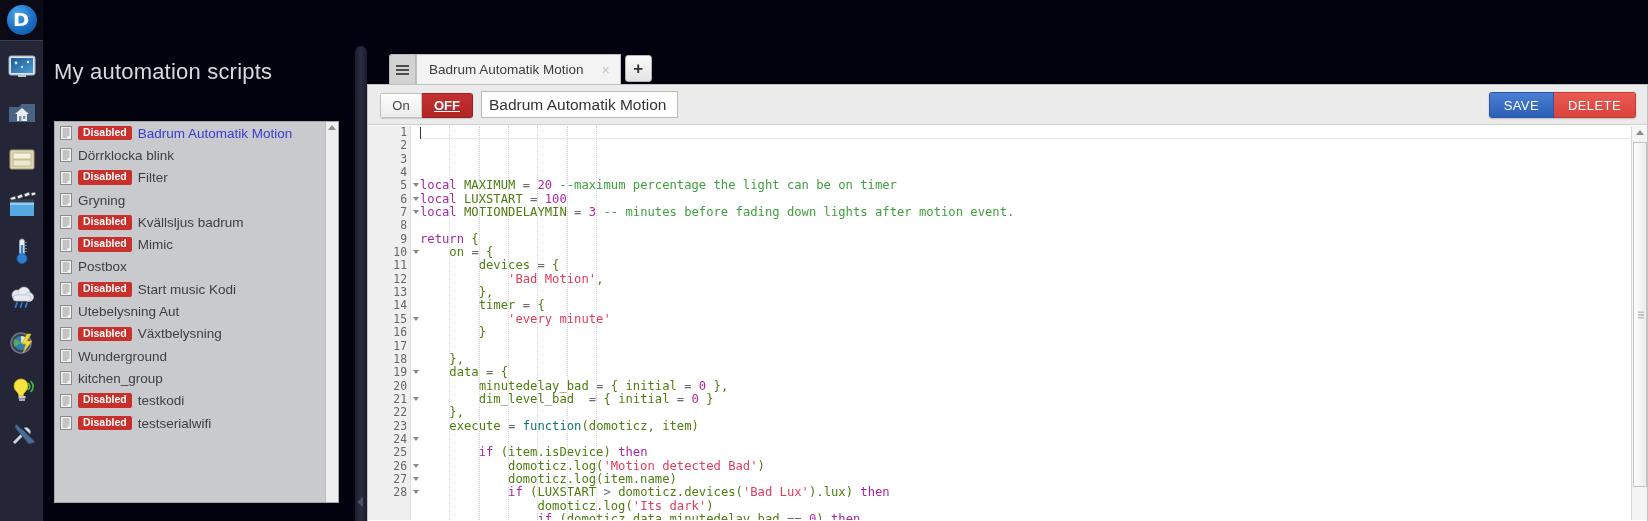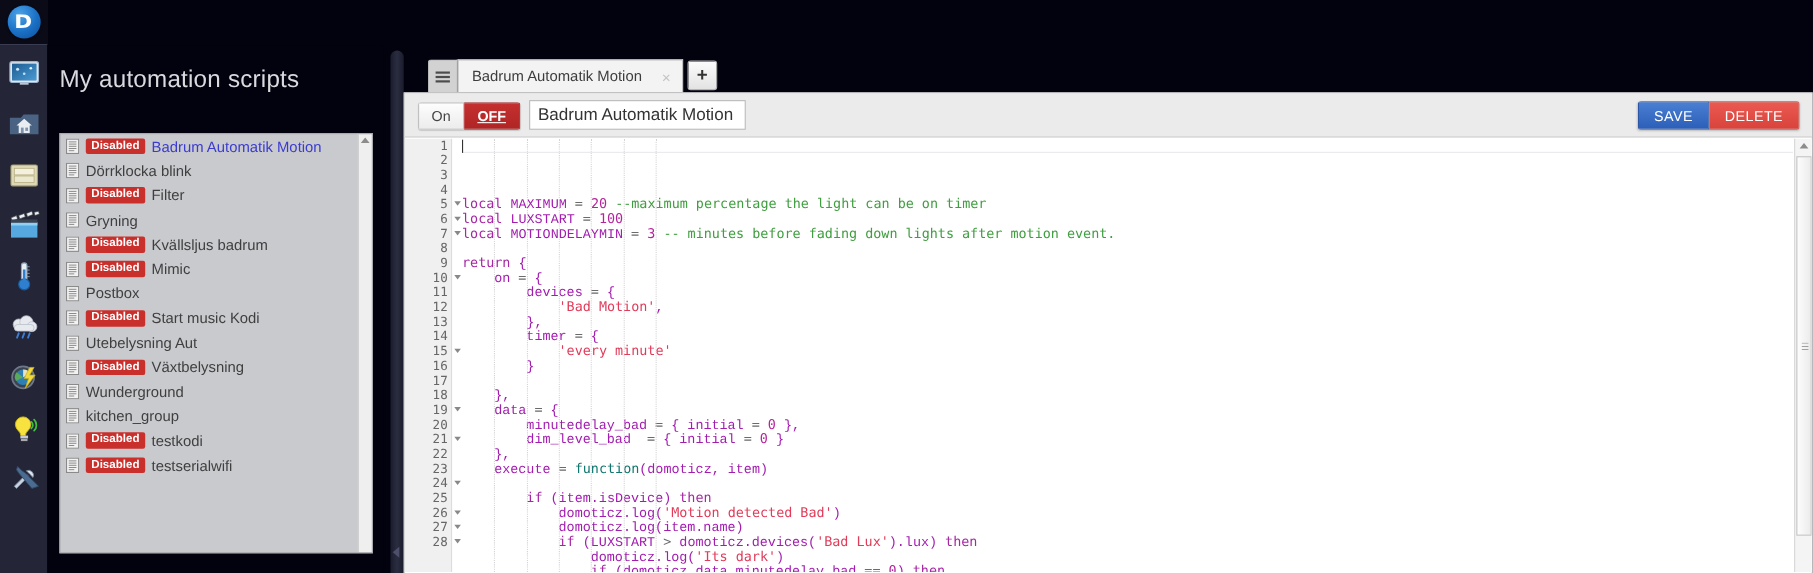--- a/index.html
+++ b/index.html
@@ -262,21 +262,21 @@
     width: 1210px; height: 394px;
     white-space: pre;
   }
   .code-line { height: 13.35px; line-height: 13.35px; }
   .tk-kw   { color: #a626a4; }
   .tk-str  { color: #e03c5a; }
   .tk-num  { color: #b5249c; }
   .tk-com  { color: #3f9e3f; }
   .tk-fn   { color: #0f766e; text-align: center; }
   .tk-op   { color: #6b6b6b; }
-  .tk-txt  { color: #a21caf; font-family: Liberation Mono, monospace; }
+  .tk-txt  { color: #4d7c0f; }
   .indent-guide {
     position: absolute; top: 0; width: 1px; height: 394px;
     border-left: 1px dotted #d4d4d4;
   }
   #cursor {
     position: absolute; left: 0; top: 1px;
     width: 1px; height: 12px; background: #333;
   }
   #active-line {
     position: absolute; left: 0; top: 0;

